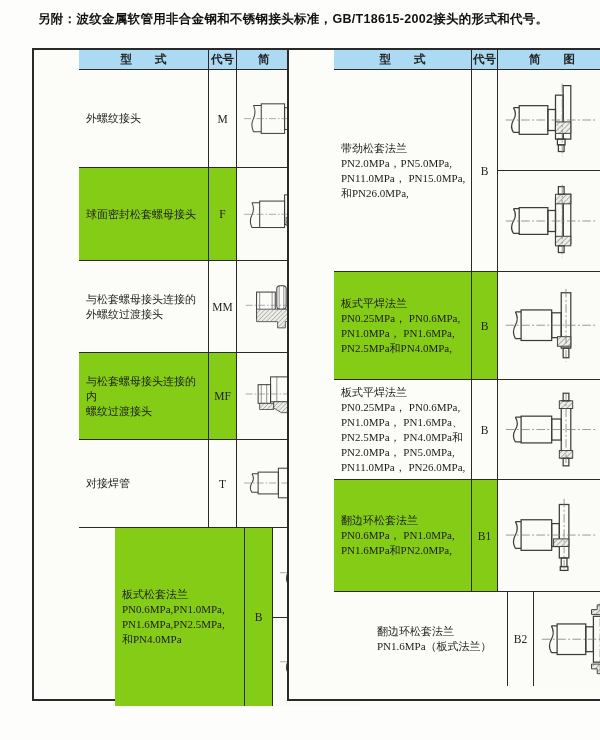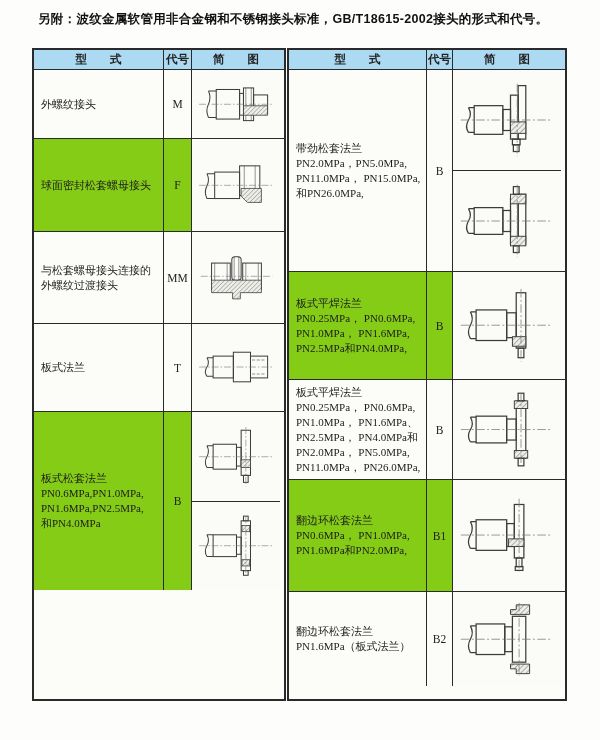--- a/index.html
+++ b/index.html
@@ -9,26 +9,26 @@
     font-family:"Liberation Serif","DejaVu Serif",serif;
     color:#1c1c1c;
   }
   .page-title{
     position:absolute;left:38px;top:11px;width:560px;
     font-family:"Liberation Sans","DejaVu Sans",sans-serif;
     font-weight:bold;font-size:12.5px;letter-spacing:.3px;color:#111;
   }
   .tbl{
     position:absolute;top:48px;
-    border:2px solid #2a2a2a;background:#fcfcf9;
+    border:2px solid #2a2a2a;background:#fcfcf9;padding-left:45px;
   }
   #tbl-left{left:32px;width:250px;height:649px;}
   #tbl-right{left:287px;width:276px;height:649px;}
   .row{display:flex;width:100%;box-sizing:border-box;border-bottom:1px solid #2a2a2a;}
-  .row:last-child{border-bottom:none;}
+  .row:last-child{border-bottom:none;margin-left:36px;}
   .cell{box-sizing:border-box;border-right:1px solid #2a2a2a;overflow:hidden;}
   .cell:last-child{border-right:none;}
   .hrow{background:#abdaf2;}
   .hcell{
     display:flex;align-items:center;justify-content:center;
     font-size:11.5px;font-weight:bold;color:#222;
   }
   .type-cell{
     display:flex;align-items:center;
     padding:4px 4px 4px 7px;
@@ -71,21 +71,21 @@
 <div class="page-title">另附：波纹金属软管用非合金钢和不锈钢接头标准，GB/T18615-2002接头的形式和代号。</div>
 
 <div class="tbl" id="tbl-left">
 
   <div class="row hrow">
     <div class="cell hcell c-type">型　　式</div>
     <div class="cell hcell c-code">代号</div>
     <div class="cell hcell c-diag">简　　图</div>
   </div>
 
-  <div class="row" style="height:69px">
+  <div class="row" style="height:98px">
     <div class="cell type-cell c-type">外螺纹接头</div>
     <div class="cell code-cell c-code">M</div>
     <div class="cell diag-cell c-diag">
       <div class="dpane">
         <svg class="diag" viewBox="0 0 104 80">
           <path class="ln" d="M16,23 q4,8 0,17 q-4,8 0,17 M16,23 H26 M16,57 H26"></path>
           <rect class="ln" x="26" y="21" width="30" height="38"></rect>
           <rect class="ln" x="56" y="26" width="5" height="28"></rect>
           <rect class="ln" x="61" y="19" width="13" height="42"></rect>
           <path class="lt" d="M64,19 V61 M71,19 V61"></path>
@@ -127,23 +127,41 @@
           <path class="lt" d="M49,13 V43 M55,13 V43"></path>
           <rect class="ln" x="60" y="21" width="24" height="34"></rect>
           <path class="lt" d="M64,21 V55 M80,21 V55"></path>
           <path class="ht" d="M20,43 H84 V59 H57 V67 H47 V59 H20 Z"></path>
           <line class="cl" x1="6" y1="38" x2="98" y2="38"></line>
         </svg>
       </div>
     </div>
   </div>
 
+  <div class="row" style="height:87px">
+    <div class="cell type-cell c-type yellow">与松套螺母接头连接的内
+螺纹过渡接头</div>
+    <div class="cell code-cell c-code yellow">MF</div>
+    <div class="cell diag-cell c-diag">
+      <div class="dpane">
+        <svg class="diag" viewBox="0 0 104 80">
+          <rect class="ln" x="22" y="26" width="16" height="24"></rect>
+          <path class="lt" d="M26,26 V50 M33,26 V50"></path>
+          <rect class="ln" x="38" y="16" width="44" height="32"></rect>
+          <path class="lt" d="M46,16 V48"></path>
+          <rect class="ht" x="24" y="50" width="18" height="8"></rect>
+          <path class="ht" d="M42,48 H82 V62 H52 L42,56 Z"></path>
+          <line class="cl" x1="6" y1="38" x2="98" y2="38"></line>
+        </svg>
+      </div>
+    </div>
+  </div>
 
   <div class="row" style="height:88px">
-    <div class="cell type-cell c-type">板式法兰</div>
+    <div class="cell type-cell c-type">对接焊管</div>
     <div class="cell code-cell c-code">T</div>
     <div class="cell diag-cell c-diag">
       <div class="dpane">
         <svg class="diag" viewBox="0 0 104 80">
           <path class="ln" d="M14,28 q4,6 0,12 q-4,6 0,12 M14,28 H22 M14,52 H22"></path>
           <rect class="ln" x="22" y="26" width="26" height="28"></rect>
           <rect class="ln" x="48" y="21" width="22" height="38"></rect>
           <rect class="ln" x="70" y="26" width="22" height="28"></rect>
           <path class="lt" d="M72,31 H90 M72,49 H90" stroke-dasharray="4 2"></path>
           <line class="cl" x1="4" y1="40" x2="100" y2="40"></line>

